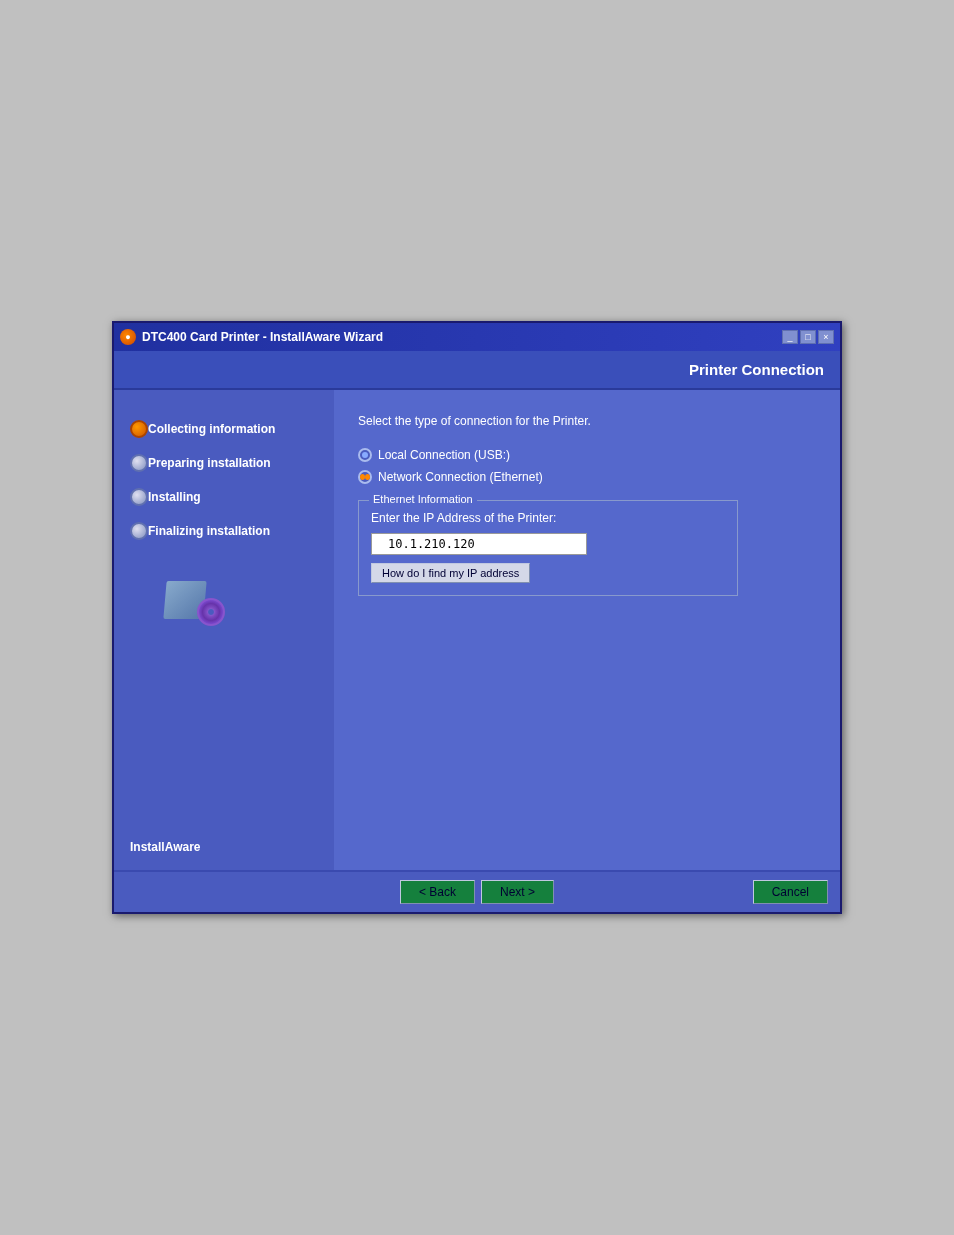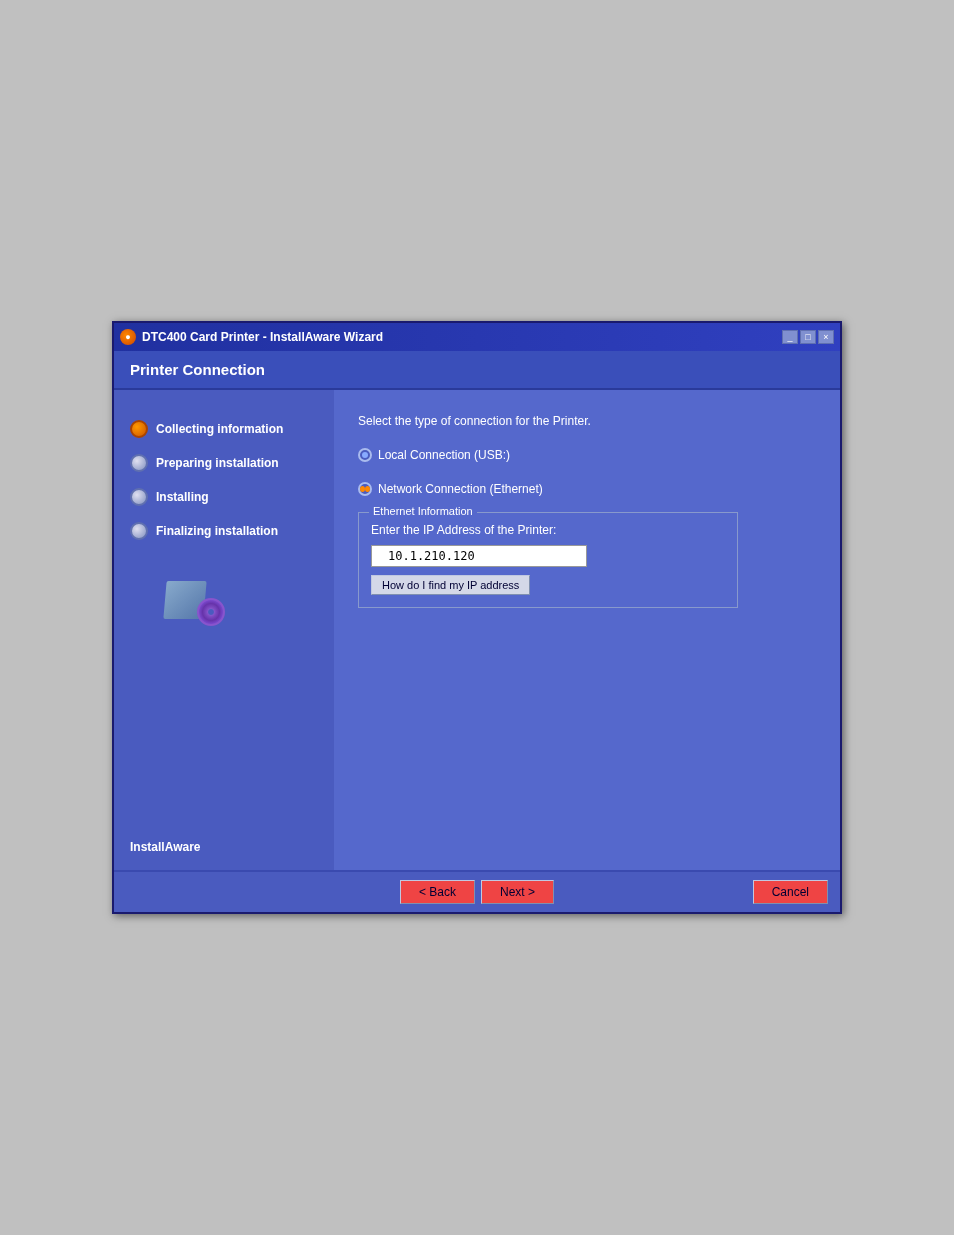--- a/index.html
+++ b/index.html
@@ -76,41 +76,41 @@
     .header-bar {
       background: #3a4fba;
       padding: 10px 16px;
       border-bottom: 2px solid #2a3a9a;
     }
 
     .header-bar-title {
       color: white;
       font-size: 15px;
       font-weight: bold;
+      text-align: right;
     }
 
     .main-content {
       display: flex;
       background: #4a5bbf;
       min-height: 480px;
     }
 
     .sidebar {
       width: 220px;
       padding: 30px 16px 16px 16px;
       display: flex;
       flex-direction: column;
       gap: 16px;
       background: #4a5bbf;
     }
 
     .sidebar-item {
       display: flex;
       align-items: center;
-      gap: 8px;
       color: white;
     }
 
     .sidebar-bullet {
       width: 18px;
       height: 18px;
       border-radius: 50%;
       background: radial-gradient(circle at 35% 35%, #e0e0f0, #8090c0);
       border: 2px solid #6070b0;
       flex-shrink: 0;
@@ -143,21 +143,21 @@
 
     .content-label {
       color: white;
       font-size: 12px;
       margin-bottom: 20px;
     }
 
     .radio-group {
       display: flex;
       flex-direction: column;
-      gap: 20px;
+      gap: 8px;
       margin-bottom: 16px;
     }
 
     .radio-item {
       display: flex;
       align-items: center;
       gap: 6px;
       color: white;
       font-size: 12px;
     }
@@ -242,21 +242,21 @@
       background: #4a5bbf;
       border-top: 2px solid #3a4aaf;
       padding: 8px 12px;
       display: flex;
       justify-content: center;
       gap: 6px;
       position: relative;
     }
 
     .footer-btn {
-      background: #ef4444;
+      background: #15803d;
       border: 1px solid #8090b0;
       border-top: 1px solid #c0c8e0;
       border-left: 1px solid #c0c8e0;
       padding: 4px 18px;
       font-size: 12px;
       font-family: Tahoma, Arial, sans-serif;
       cursor: pointer;
       color: #000033;
       min-width: 70px;
     }

